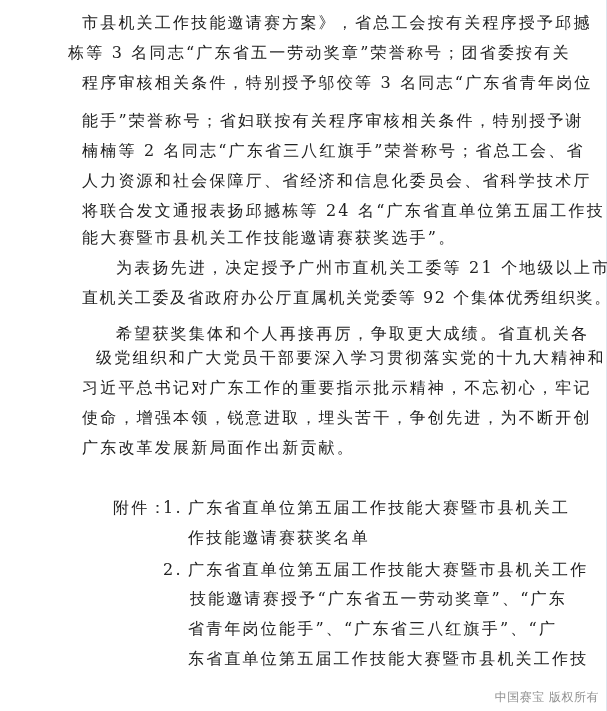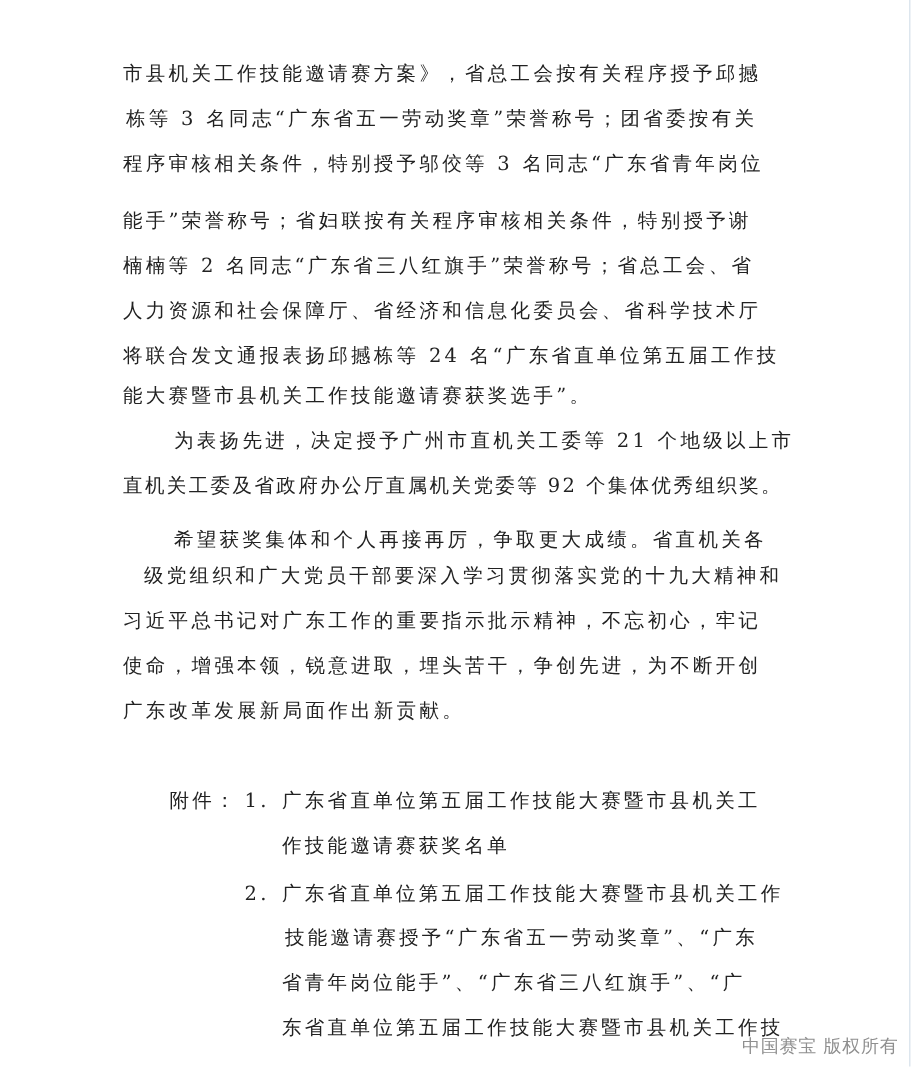--- a/index.html
+++ b/index.html
@@ -10,38 +10,38 @@
     color: #222222;
   }
   .page-edge {
     position: absolute; top: 0; right: 0; width: 1px; height: 711px;
     background: #dde6ee;
   }
   .doc {
     position: absolute; left: 0; top: 0; width: 607px;
   }
   .line {
-    position: absolute; font-size: 13px; line-height: 20px;
-    white-space: nowrap; letter-spacing: 2.2px; margin-top: 27px;
+    position: absolute; font-size: 16px; line-height: 20px;
+    white-space: nowrap; letter-spacing: 2.2px;
   }
   .watermark {
     position: absolute; right: 8px; top: 689px;
     font-family: "DejaVu Sans", "Liberation Sans", sans-serif;
     font-size: 12px; color: #8f8f8f; letter-spacing: 0.5px;
   }
 </style>
 </head>
 <body>
 
 <div class="page-edge"></div>
 
 <div class="doc">
 
   <div class="line" style="left:82px;top:13px;">市县机关工作技能邀请赛方案》，省总工会按有关程序授予邱撼</div>
-  <div class="line" style="left:84px;top:43px;">栋等 3 名同志“广东省五一劳动奖章”荣誉称号；团省委按有关</div>
+  <div class="line" style="left:68px;top:43px;">栋等 3 名同志“广东省五一劳动奖章”荣誉称号；团省委按有关</div>
   <div class="line" style="left:82px;top:73px;">程序审核相关条件，特别授予邬佼等 3 名同志“广东省青年岗位</div>
   <div class="line" style="left:82px;top:111px;">能手”荣誉称号；省妇联按有关程序审核相关条件，特别授予谢</div>
   <div class="line" style="left:82px;top:141px;">楠楠等 2 名同志“广东省三八红旗手”荣誉称号；省总工会、省</div>
   <div class="line" style="left:82px;top:171px;">人力资源和社会保障厅、省经济和信息化委员会、省科学技术厅</div>
   <div class="line" style="left:82px;top:201px;">将联合发文通报表扬邱撼栋等 24 名“广东省直单位第五届工作技</div>
   <div class="line" style="left:82px;top:228px;">能大赛暨市县机关工作技能邀请赛获奖选手”。</div>
 
   <div class="line" style="left:116px;top:258px;">为表扬先进，决定授予广州市直机关工委等 21 个地级以上市</div>
   <div class="line" style="left:82px;top:288px;letter-spacing:1.6px;text-align:center;">直机关工委及省政府办公厅直属机关党委等 92 个集体优秀组织奖。</div>
 

